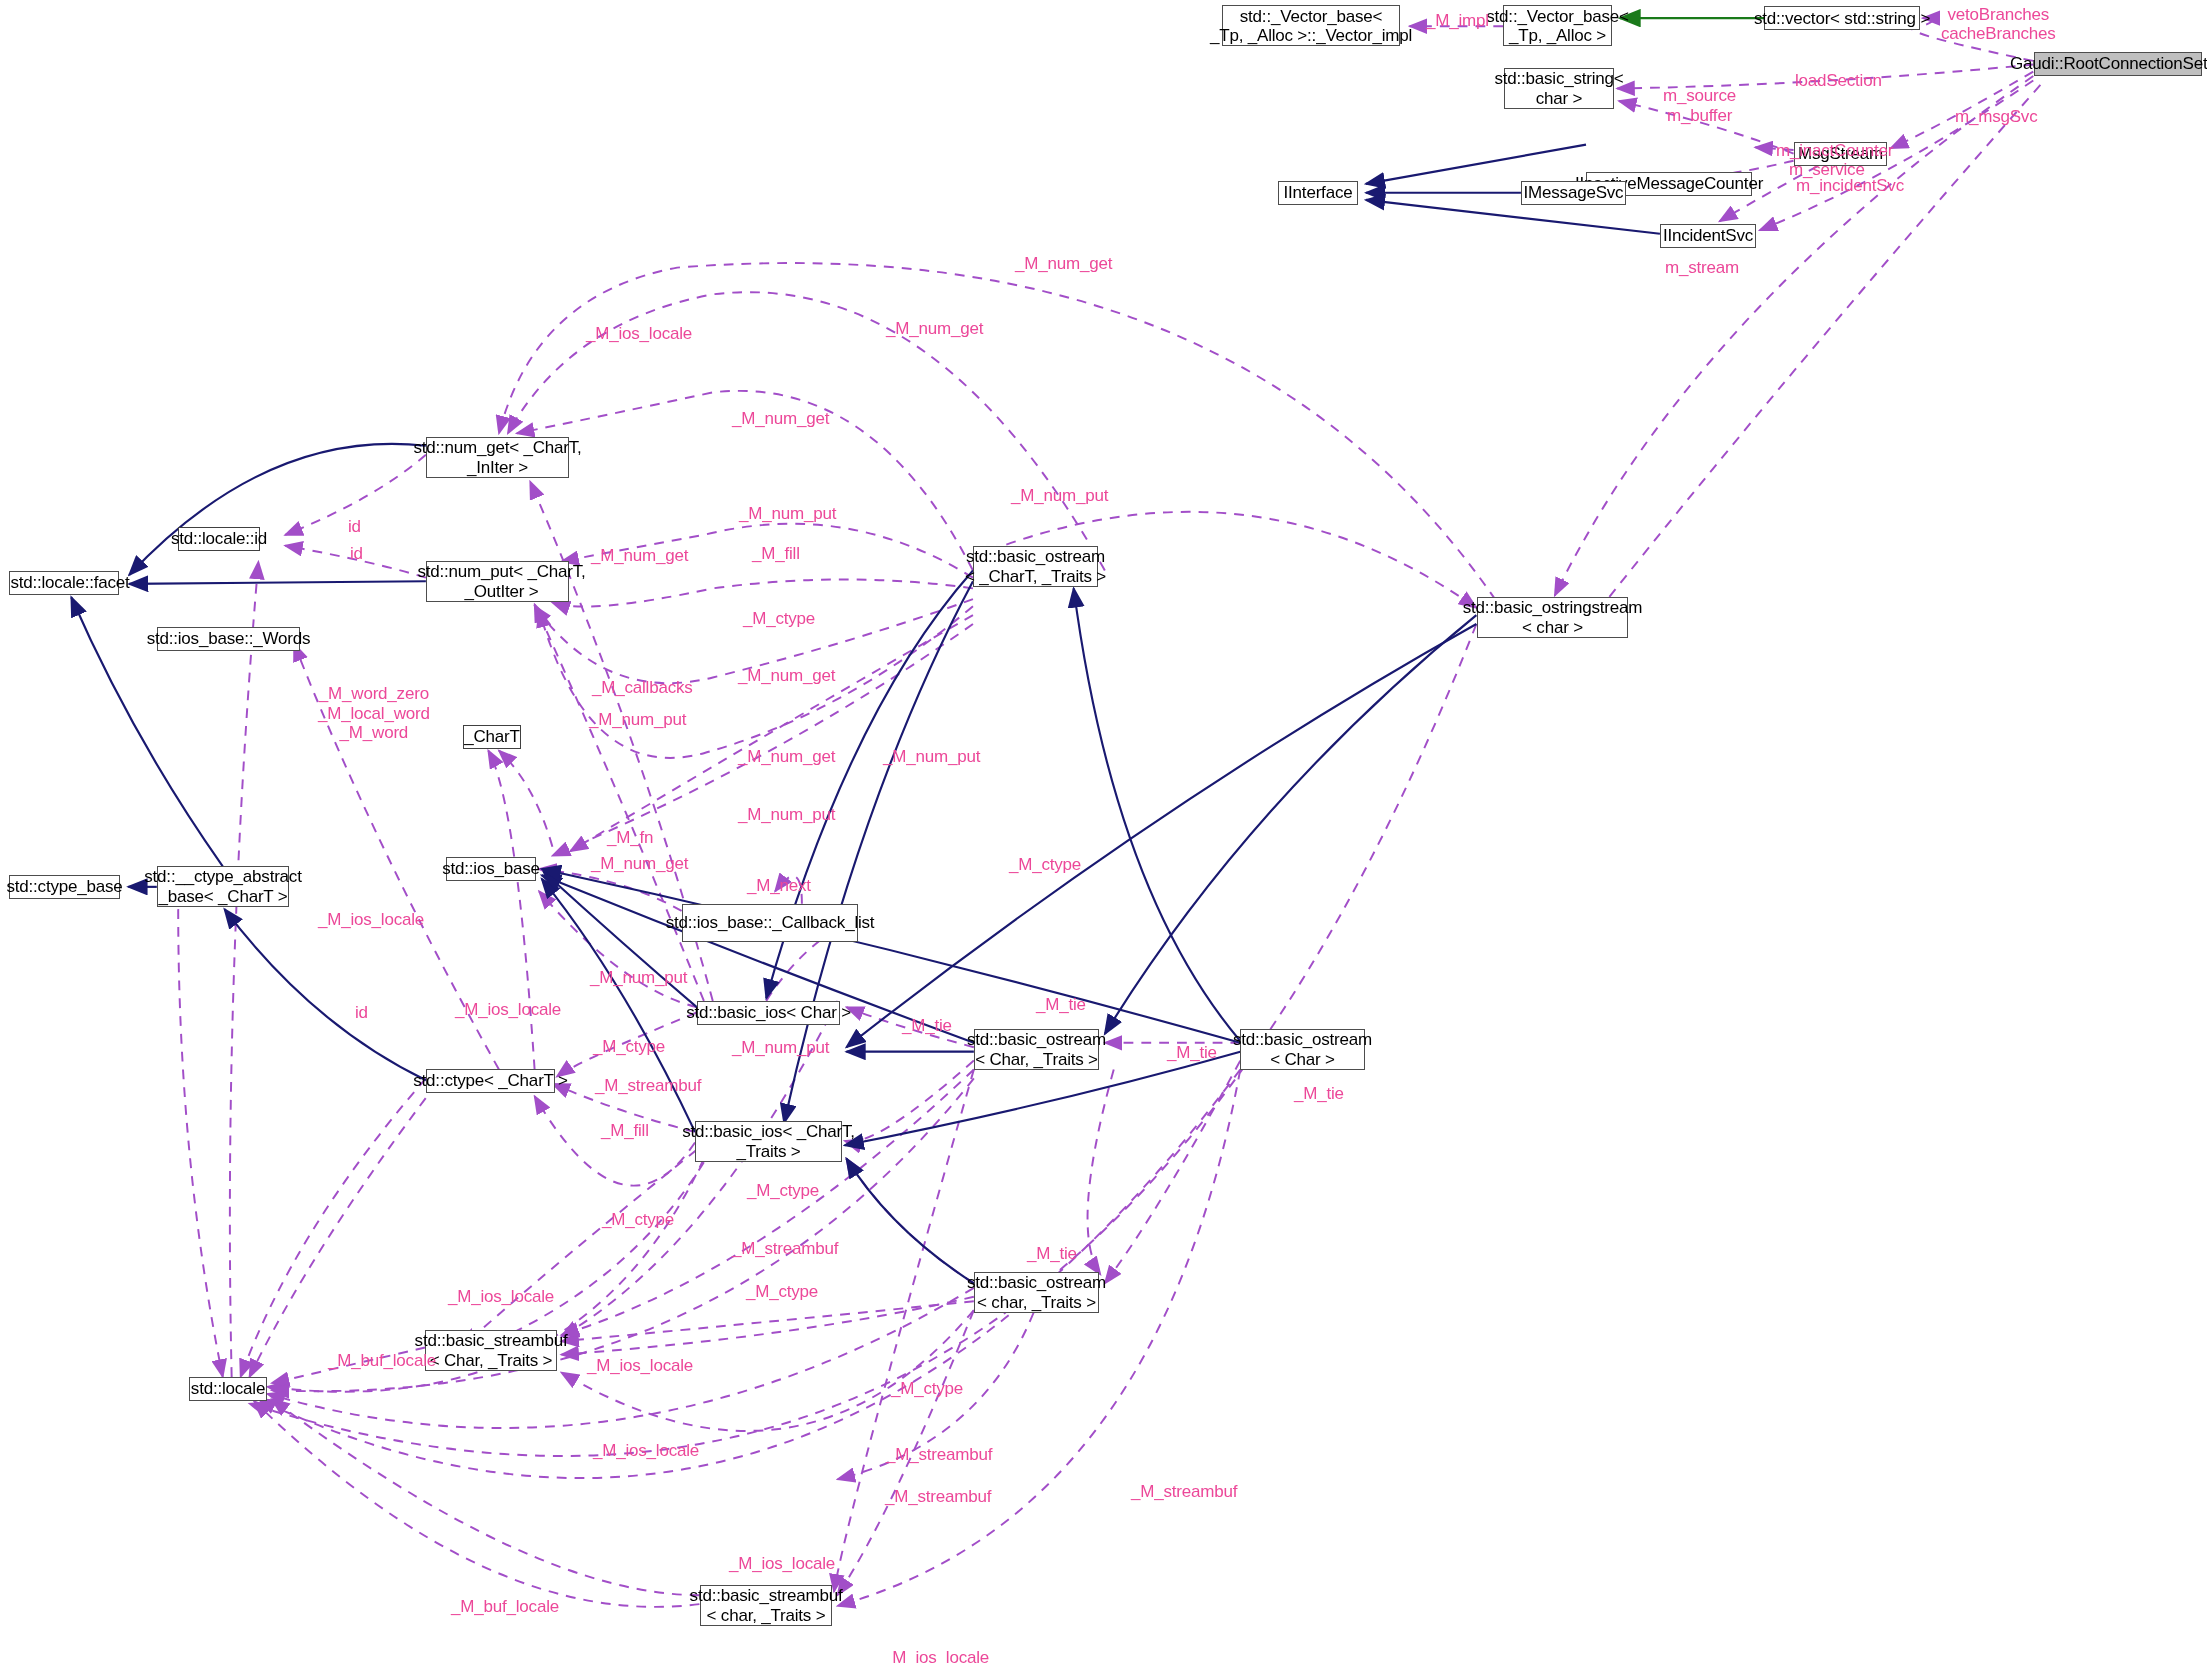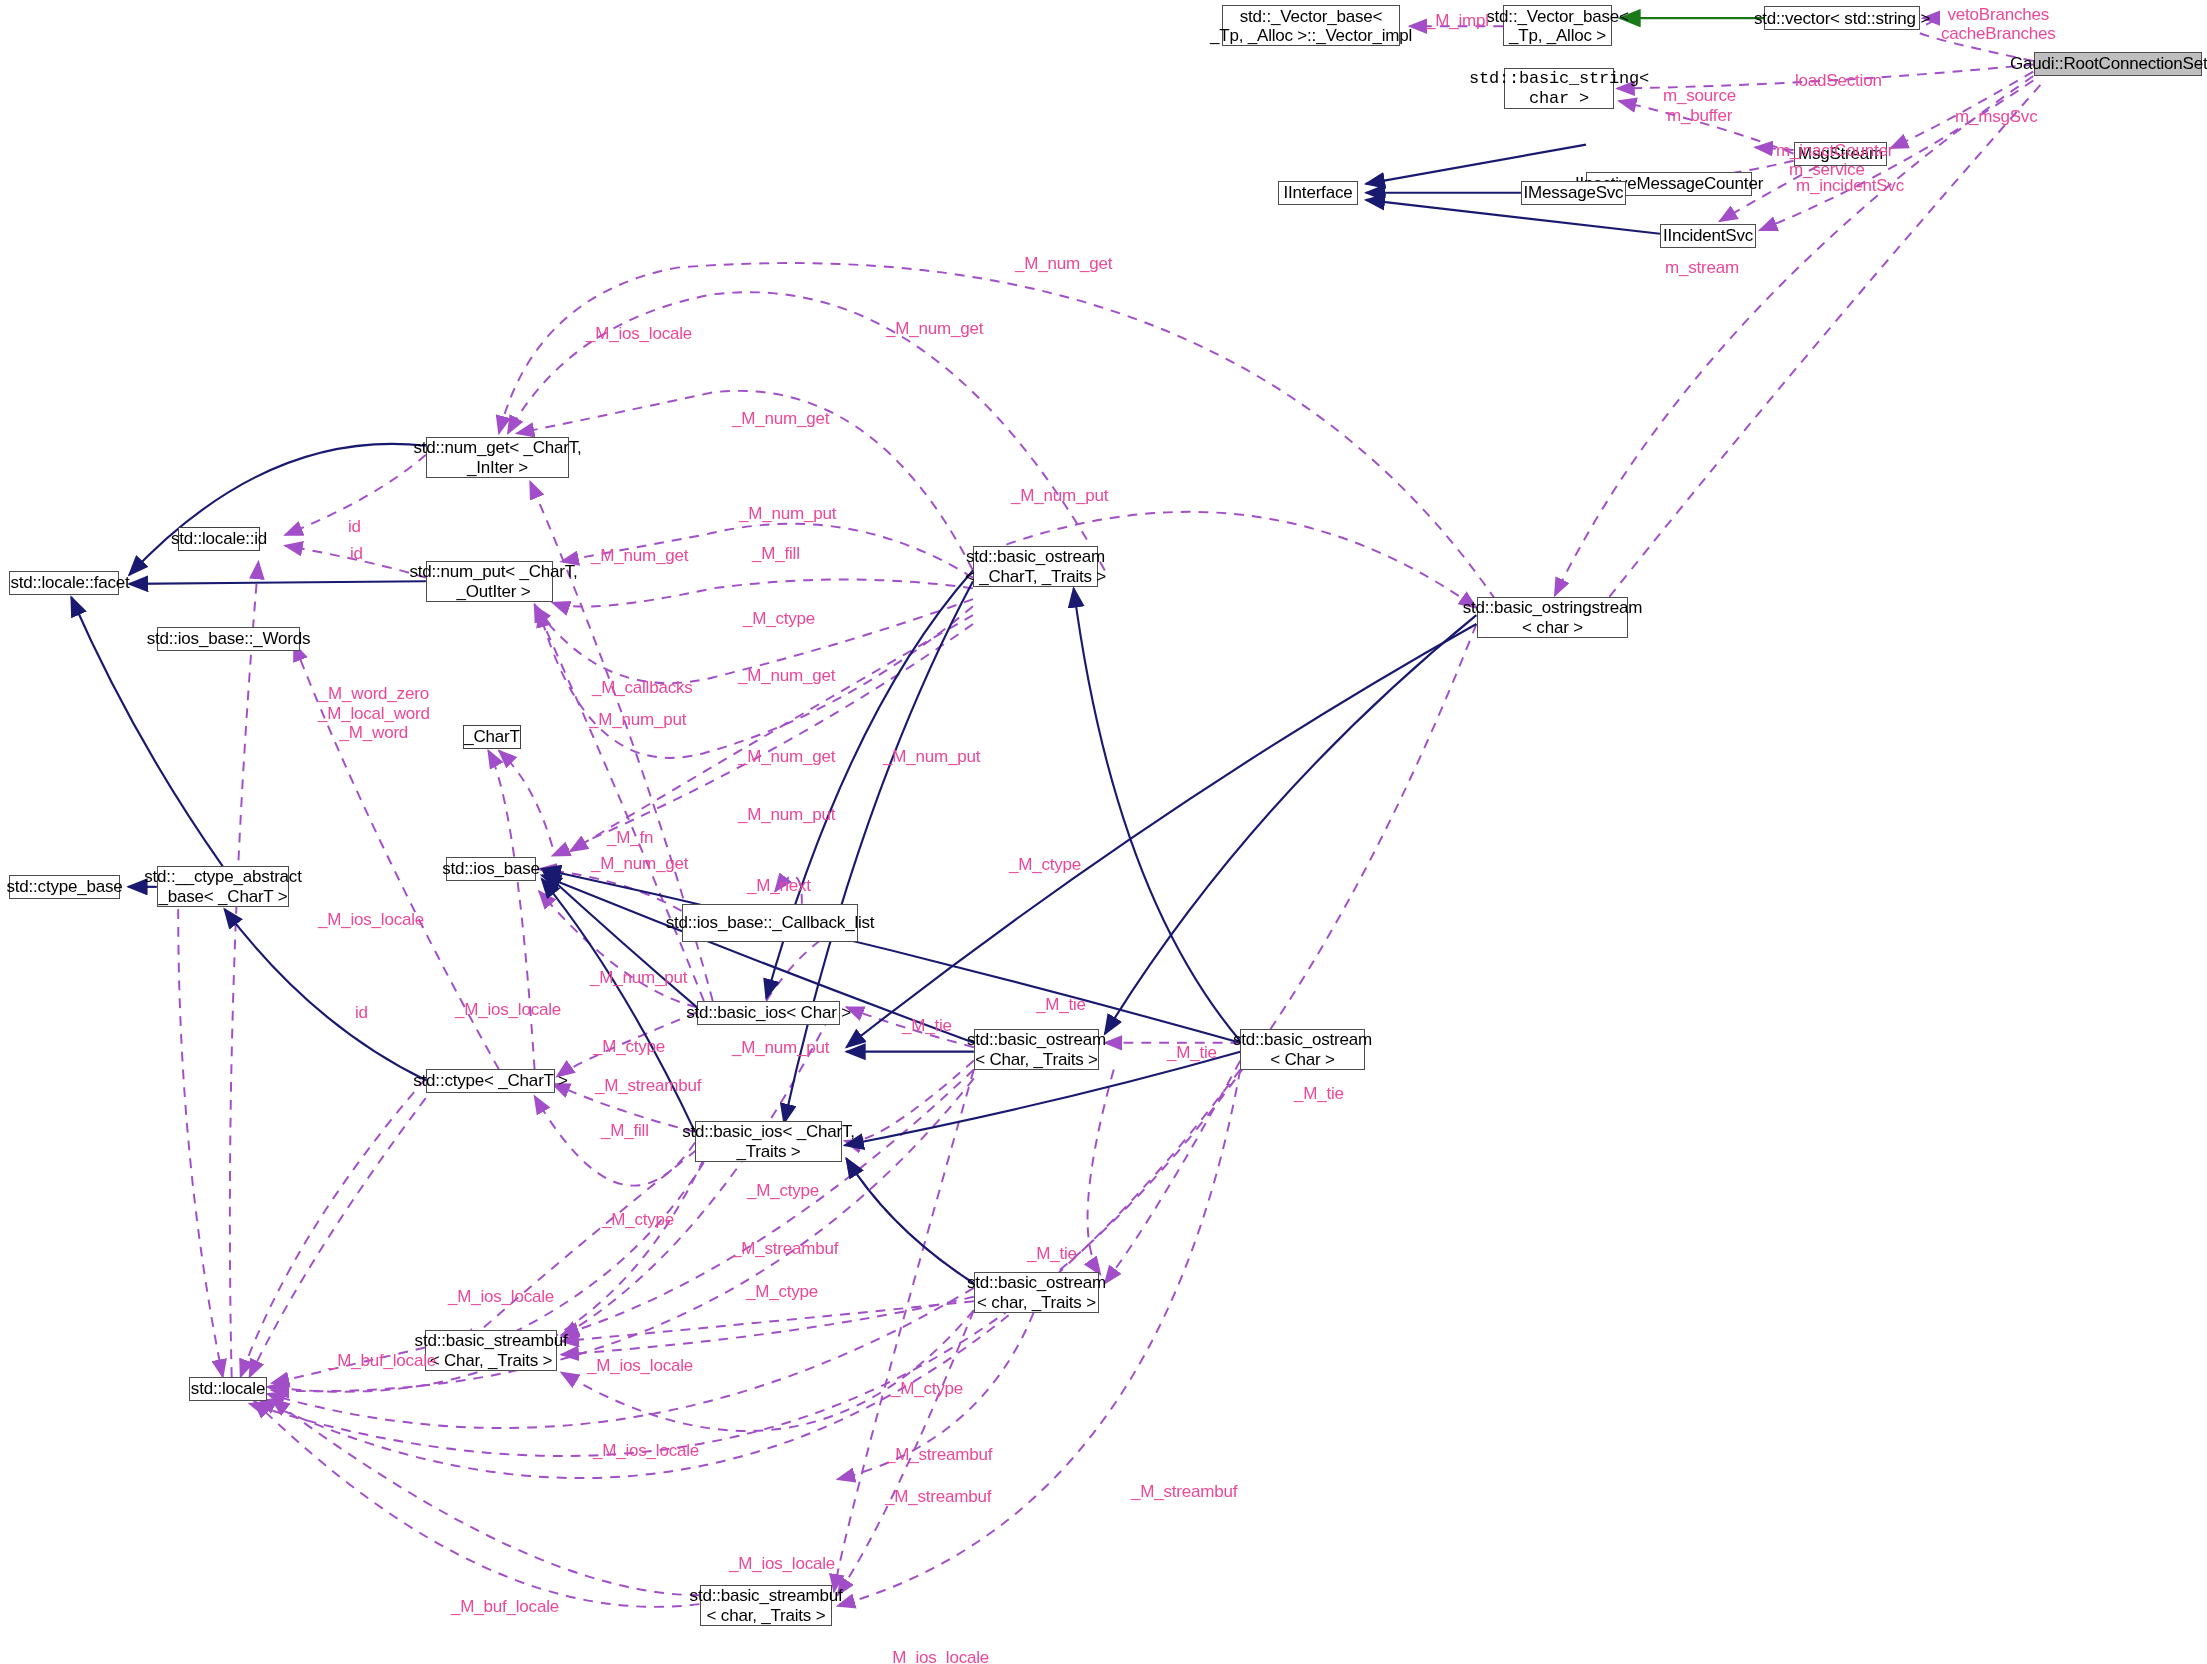--- a/index.html
+++ b/index.html
@@ -190,32 +190,32 @@
     </g>
   </svg>
 
   <div id="nodes">
       <div class="node thick" style="left: 1222px; top: 5.3px; width: 178px; height: 41px;">std::_Vector_base&lt;
 _Tp, _Alloc &gt;::_Vector_impl</div>
       <div class="node thick" style="left: 1503px; top: 5.3px; width: 109px; height: 41px;">std::_Vector_base&lt;
 _Tp, _Alloc &gt;</div>
       <div class="node thick" style="left: 1764px; top: 6.2px; width: 156px; height: 24px;">std::vector&lt; std::string &gt;</div>
       <div class="node focus" style="left: 2034px; top: 52px; width: 168px; height: 24px;">Gaudi::RootConnectionSetup</div>
-      <div class="node thick" style="left: 1504px; top: 68px; width: 110px; height: 41px; font-family: Liberation Mono, monospace;">std::basic_string&lt;
+      <div class="node thick" style="left: 1504px; top: 68px; width: 110px; height: 41px;">std::basic_string&lt;
 char &gt;</div>
       <div class="node thick" style="left: 1794px; top: 142px; width: 93px; height: 24px;">MsgStream</div>
       <div class="node thick" style="left: 1586px; top: 135px; width: 166px; height: 24px; margin-top: 37px;">IInactiveMessageCounter</div>
       <div class="node thick" style="left: 1521px; top: 181px; width: 105px; height: 24px;">IMessageSvc</div>
       <div class="node thick" style="left: 1278px; top: 181px; width: 80px; height: 24px;">IInterface</div>
       <div class="node thick" style="left: 1660px; top: 224px; width: 96px; height: 24px;">IIncidentSvc</div>
       <div class="node thick" style="left: 9px; top: 571px; width: 110px; height: 24px; padding-left: 12px;">std::locale::facet</div>
       <div class="node thin" style="left: 178px; top: 527px; width: 82px; height: 24px;">std::locale::id</div>
       <div class="node thick" style="left: 426px; top: 437px; width: 143px; height: 41px;">std::num_get&lt; _CharT,
 _InIter &gt;</div>
-      <div class="node thick" style="left: 426px; top: 561px; width: 127px; height: 41px; padding-left: 8px;">std::num_put&lt; _CharT,
+      <div class="node thick" style="left: 426px; top: 561px; width: 143px; height: 41px; padding-left: 8px;">std::num_put&lt; _CharT,
 _OutIter &gt;</div>
       <div class="node thick" style="left: 157px; top: 627px; width: 143px; height: 24px;">std::ios_base::_Words</div>
       <div class="node thin" style="left: 463px; top: 725px; width: 58px; height: 24px;">_CharT</div>
       <div class="node thick" style="left: 9px; top: 875px; width: 111px; height: 24px;">std::ctype_base</div>
       <div class="node thick" style="left: 157px; top: 866px; width: 132px; height: 41px;">std::__ctype_abstract
 _base&lt; _CharT &gt;</div>
       <div class="node thick" style="left: 446px; top: 857px; width: 90px; height: 24px;">std::ios_base</div>
       <div class="node thick" style="left: 682px; top: 904px; width: 176px; height: 38px;">std::ios_base::_Callback_list</div>
       <div class="node thick" style="left: 697px; top: 1001px; width: 143px; height: 24px;">std::basic_ios&lt; Char &gt;</div>
       <div class="node thick" style="left: 426px; top: 1069px; width: 129px; height: 24px;">std::ctype&lt; _CharT &gt;</div>

